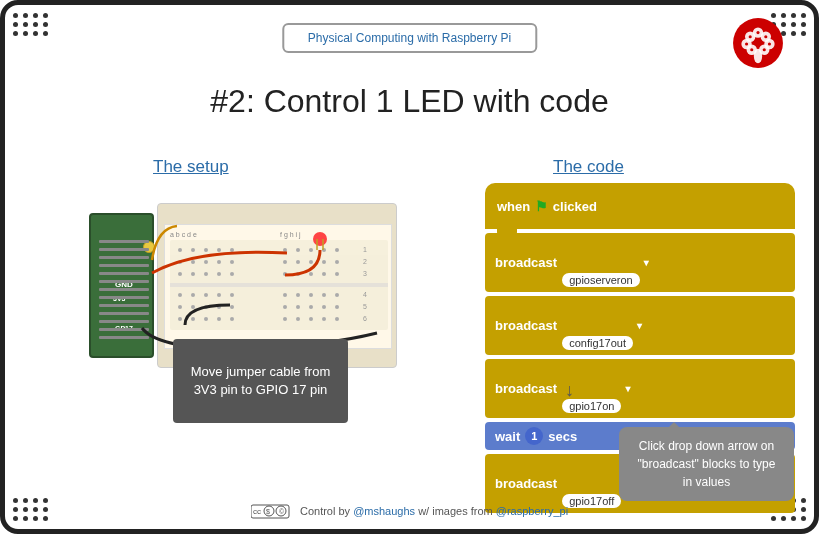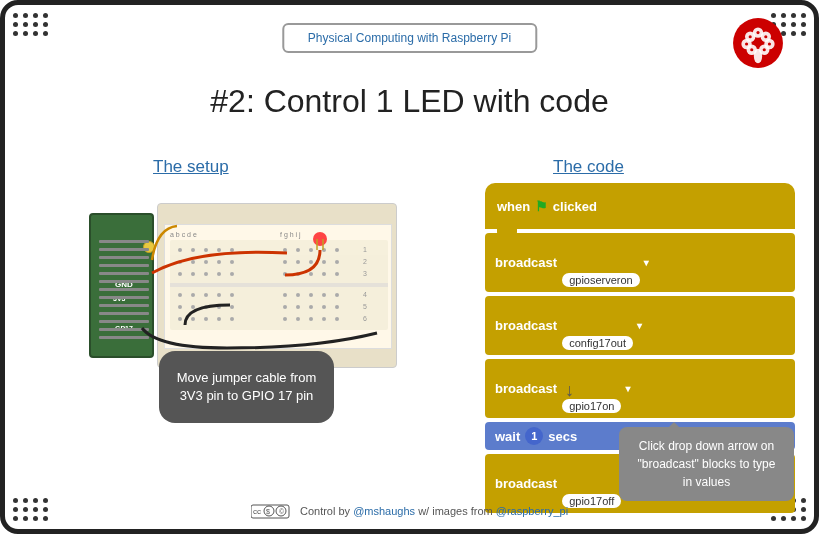--- a/index.html
+++ b/index.html
@@ -84,25 +84,25 @@
       top: 178px;
       left: 62px;
       width: 370px;
       height: 260px;
     }
 
     
     .jumper-note {
       position: absolute;
       bottom: 20px;
-      left: 92px;
+      left: 106px;
       background: #555;
       color: white;
-      border-radius: 16px;
-      padding: 18px 16px;
+      border-radius: 4px;
+      padding: 24px 16px;
       font-size: 13px;
       line-height: 1.4;
       width: 175px;
       text-align: center;
     }
 
     
     .code-area {
       position: absolute;
       top: 178px;

